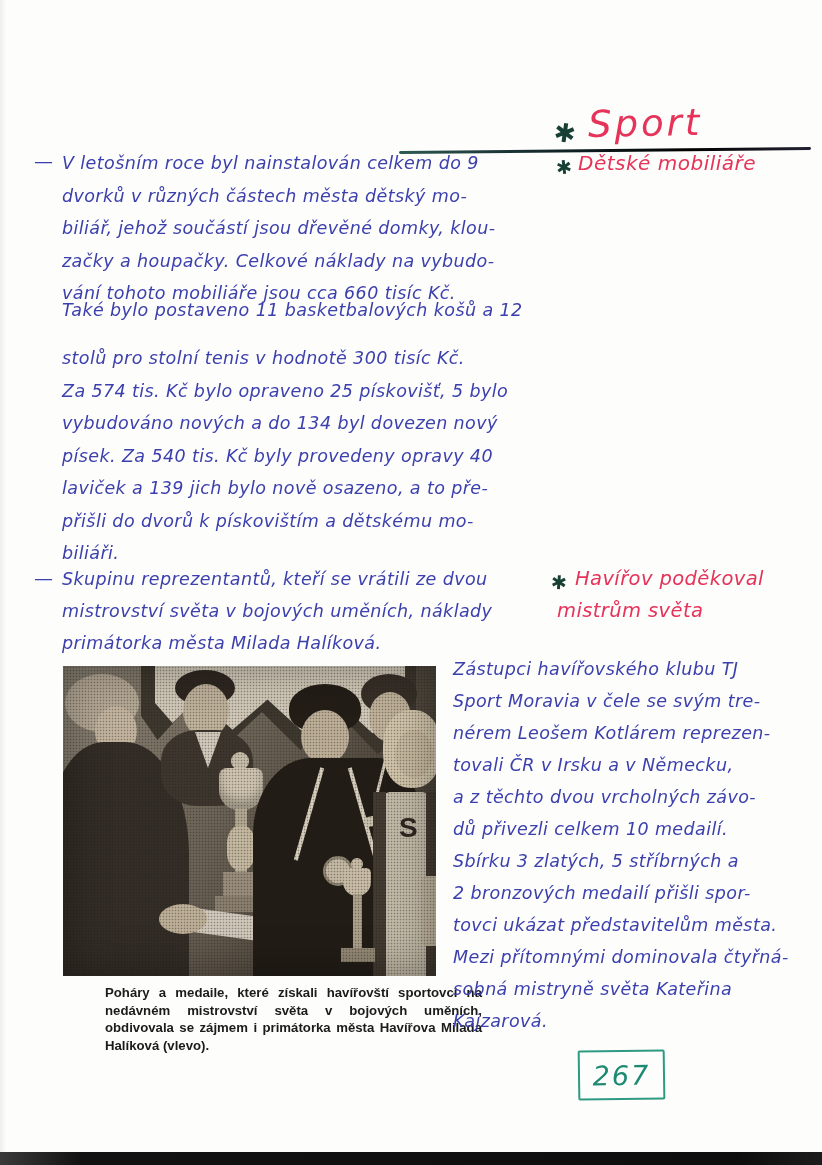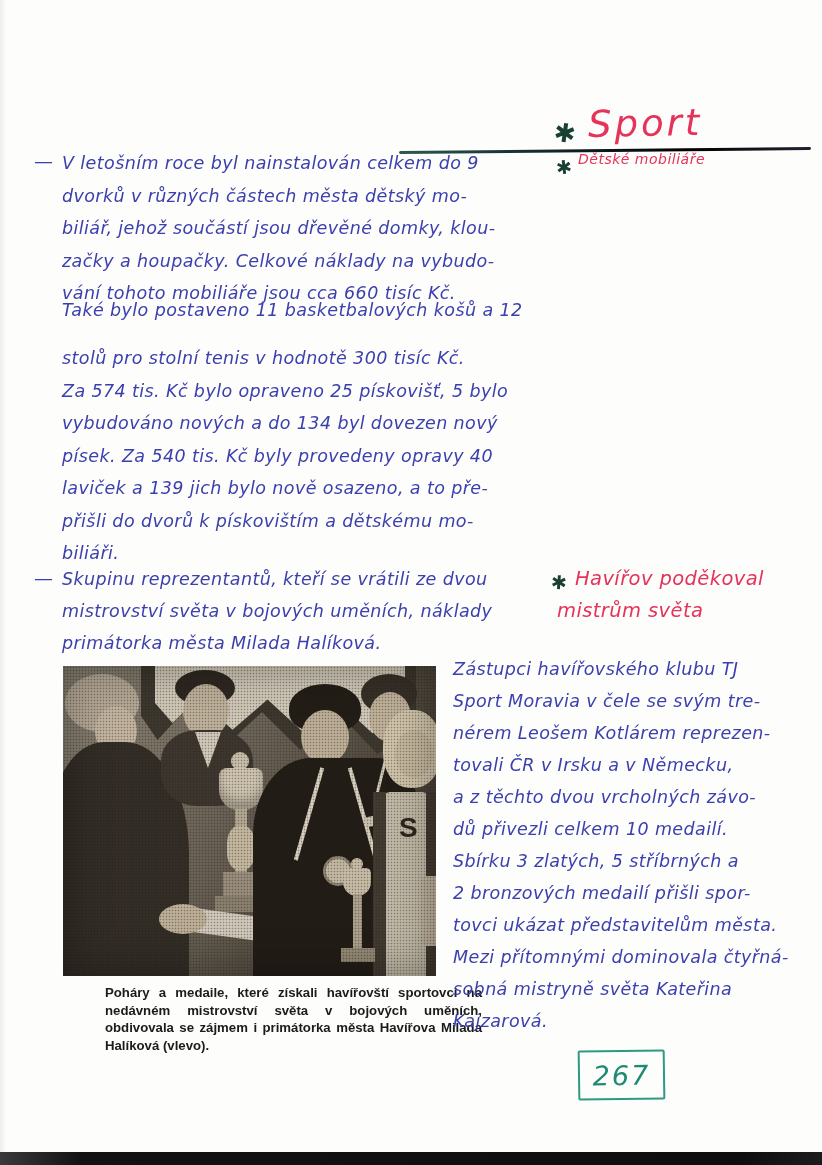--- a/index.html
+++ b/index.html
@@ -18,21 +18,21 @@
   .hw{font-style:italic;letter-spacing:.4px;color:#3c40ad;}
   .hw-line{position:absolute;left:62px;width:505px;font-size:17.5px;white-space:nowrap;}
   .hw-line-r{position:absolute;left:453px;width:368px;font-size:17.5px;white-space:nowrap;}
   .bullet{position:absolute;left:34px;font-size:19px;color:#3c40ad;font-style:italic;}
 
   .red{color:#e5335a;}
   .green{color:#173f34;}
   .title{position:absolute;left:588px;top:102px;font-size:37px;letter-spacing:3px;
     transform:rotate(-1deg);}
   .title-star{position:absolute;left:554px;top:118px;font-size:26px;transform:rotate(8deg);}
-  .subtitle{position:absolute;left:578px;top:151px;font-size:14px;letter-spacing:.5px;}
+  .subtitle{position:absolute;left:578px;top:151px;font-size:20px;letter-spacing:.5px;}
   .subtitle-star{position:absolute;left:556px;top:156px;font-size:19px;transform:rotate(-6deg);}
   .underline{position:absolute;left:399px;top:149px;width:412px;height:3px;border-radius:2px;
     background:linear-gradient(90deg,#2e5a52,#13282a 35%,#000 70%,#223);transform:rotate(-0.55deg);}
 
   .margin-star{position:absolute;left:551px;top:571px;font-size:19px;transform:rotate(4deg);}
   .margin-h1{position:absolute;left:575px;top:567px;font-size:19.5px;}
   .margin-h2{position:absolute;left:557px;top:599px;font-size:19.5px;}
 
   
   .photo{position:absolute;left:63px;top:666px;width:373px;height:310px;overflow:hidden;

